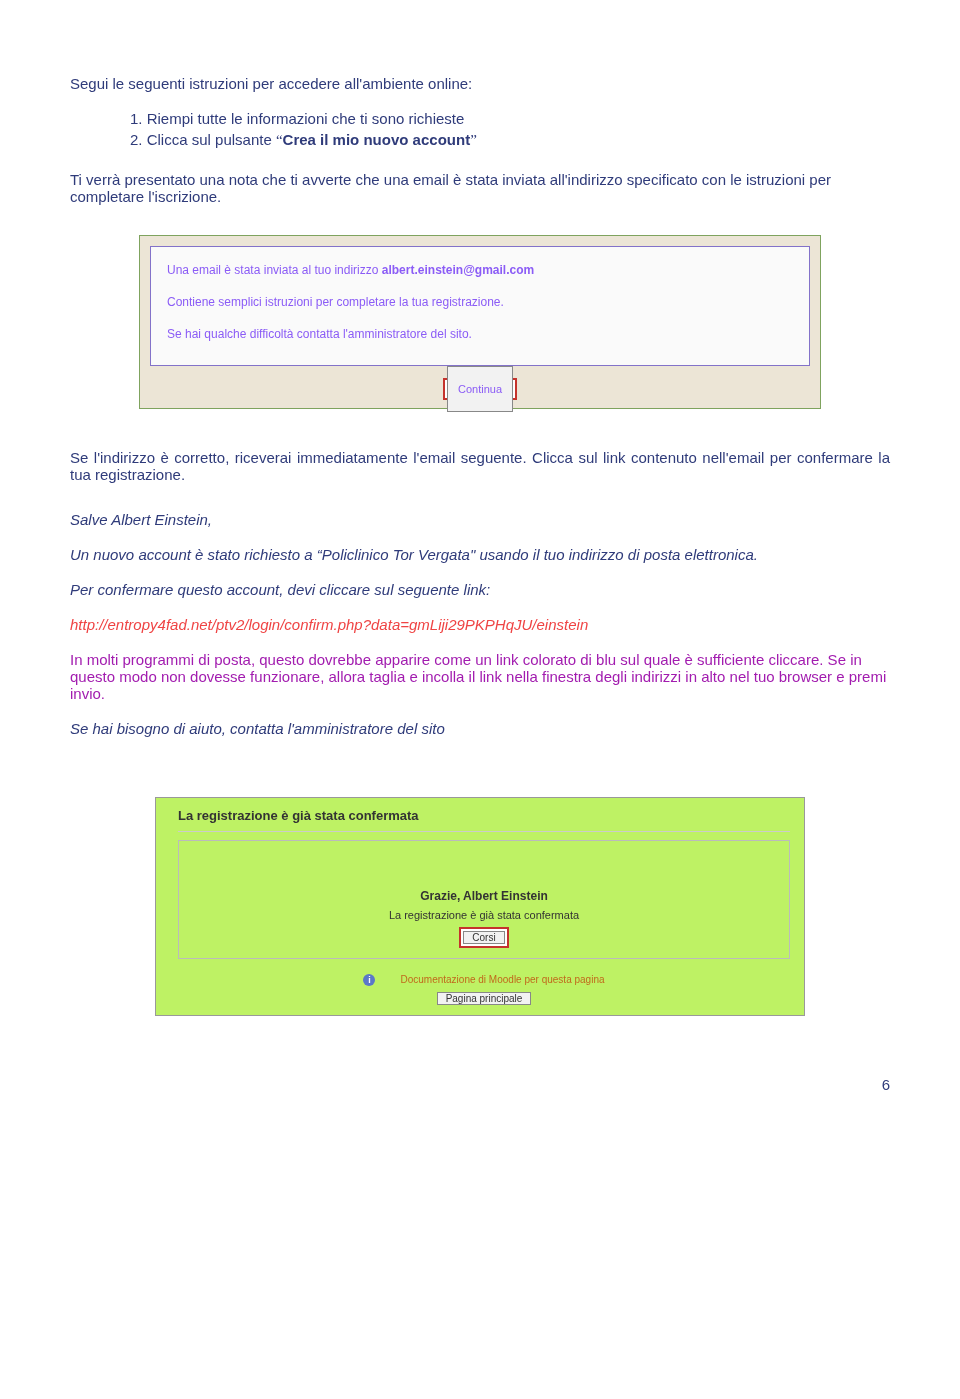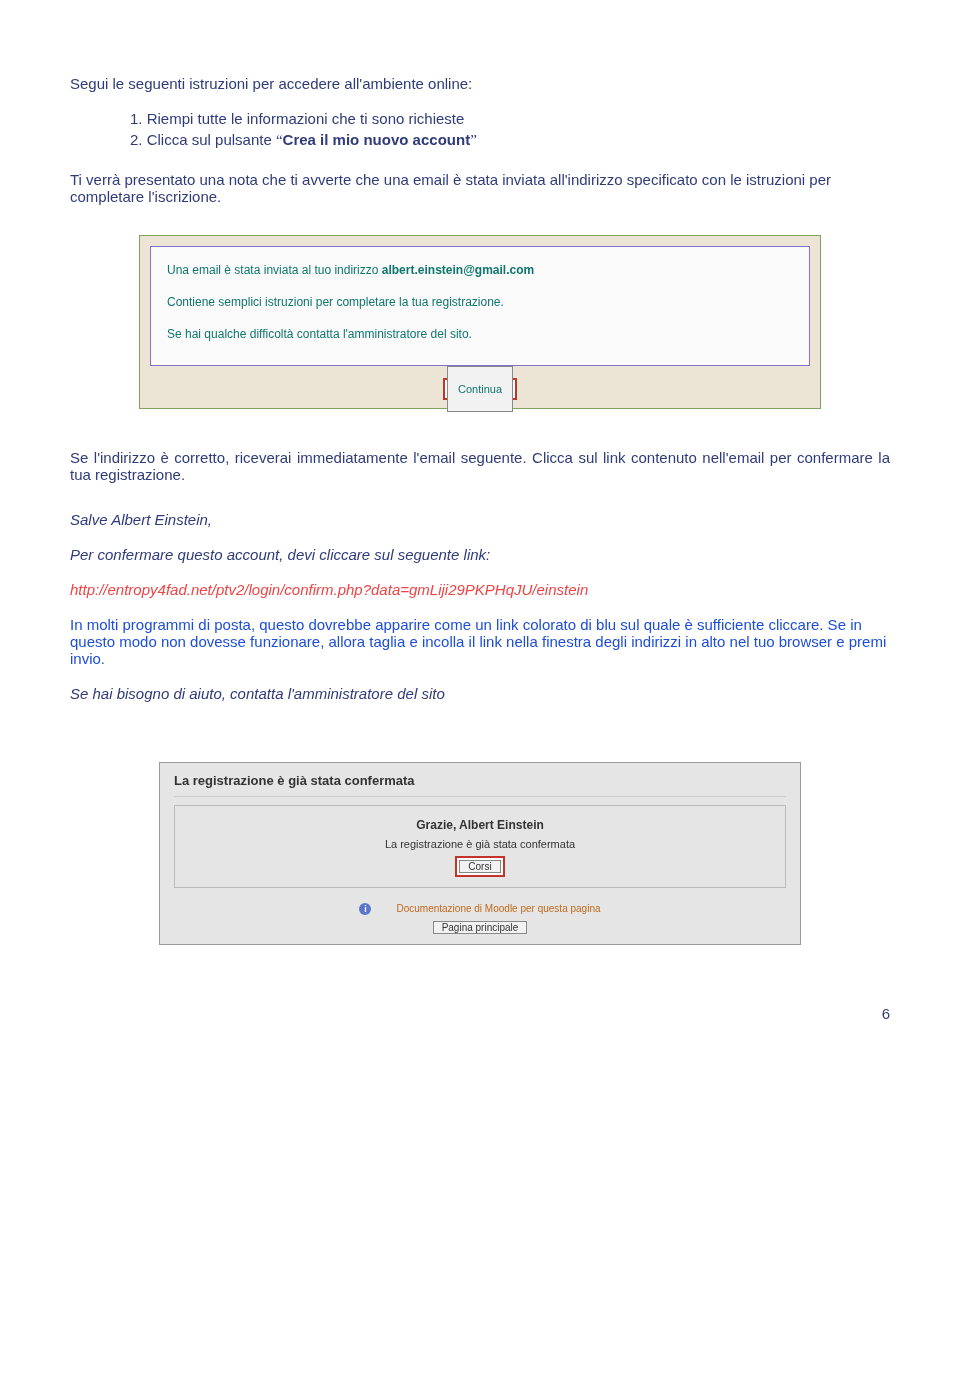--- a/index.html
+++ b/index.html
@@ -20,21 +20,21 @@
   .para2 { margin-bottom: 30px; }
   .fig { text-align: center; margin-bottom: 40px; }
   .fig1 {
     margin: 15px auto;
     width: 680px;
     border: 1px solid #7fa35e;
     background: #ece5d6;
     text-align: left;
     font-family: Arial, sans-serif;
     font-size: 12px;
-    color: #0f766e;
+    color: #8b5cf6;
     position: relative;
   }
   .fig1-inner {
     margin: 10px;
     border: 1px solid #8372c9;
     background: #fafafa;
     padding: 14px 16px 18px 16px;
   }
   .fig1-inner p { margin: 0 0 14px 0; line-height: 1.5; }
   .fig1-btnrow {
@@ -50,49 +50,50 @@
   .fig1-btn-inner {
     border: 1px solid #888;
     background: #f2f2f2;
     padding: 16px 10px;
     font-size: 11px;
   }
   .para3 { margin-bottom: 28px; text-align: justify; }
   .email { font-style: italic; color: #2f3b7a; }
   .email p { margin: 0 0 18px 0; }
   .email .final { margin-bottom: 60px; }
-  .black { color: #1d4ed8; font-style: normal; }
+  .black { color: #a21caf; font-style: normal; }
   .link { color: #ef4444; }
   .fig2-wrap { text-align:center; }
   .fig2 {
     margin: 0 auto;
     width: 640px;
     border: 1px solid #999;
     font-family: Arial, sans-serif;
     font-size: 11px;
     color: #333;
     text-align:left;
-    background:#e5e5e5;
+    background:#bef264;
+    padding-left:8px;
   }
   .fig2-title {
     font-size: 13px;
     font-weight: bold;
     padding: 10px 14px 6px 14px;
   }
   .fig2-hr {
     border-top: 1px solid #ccc;
     margin: 2px 14px;
   }
   .fig2-box {
     margin: 8px 14px 8px 14px;
     border: 1px solid #bbb;
     text-align: center;
     padding: 12px 8px 10px 8px;
   }
-  .fig2-thanks { font-weight: bold; font-size: 12px; margin-bottom: 6px; }
+  .fig2-thanks { font-weight: bold; font-size: 12px; margin-bottom: 6px; margin-top: 36px; }
   .fig2-conf { font-size: 11px; margin-bottom: 6px; }
   .smallbtn {
     display:inline-block;
     padding:2px;
   }
   .smallbtn.red { border:2px solid #c5332d; background:#fff; }
   .smallbtn-inner {
     border: 1px solid #888;
     background: #f2f2f2;
     padding: 0px 8px;
@@ -156,20 +157,23 @@
         <span class="fig1-btn-inner">Continua</span>
       </span>
     </div>
   </div>
 </div>
 
 <p class="para3">Se l'indirizzo è corretto, riceverai immediatamente l'email seguente. Clicca sul link contenuto nell'email per confermare la tua registrazione.</p>
 
 <div class="email">
   <p>Salve Albert Einstein,</p>
+  <p>
+    <span>Un nuovo account è stato richiesto a </span><span>“</span><span>Policlinico Tor Vergata" usando il tuo indirizzo di posta elettronica.</span>
+  </p>
   <p>Per confermare questo account, devi cliccare sul seguente link:</p>
   <p class="link">http://entropy4fad.net/ptv2/login/confirm.php?data=gmLiji29PKPHqJU/einstein</p>
   <p><span class="black">In molti programmi di posta, questo dovrebbe apparire come un link colorato di blu sul quale è sufficiente cliccare. Se in questo modo non dovesse funzionare, allora taglia e incolla il link nella finestra degli indirizzi in alto nel tuo browser e premi invio.</span></p>
   <p class="final">Se hai bisogno di aiuto, contatta l'amministratore del sito</p>
 </div>
 
 <div class="fig2-wrap">
   <div class="fig2">
     <div class="fig2-title">La registrazione è già stata confermata</div>
     <div class="fig2-hr"></div>

